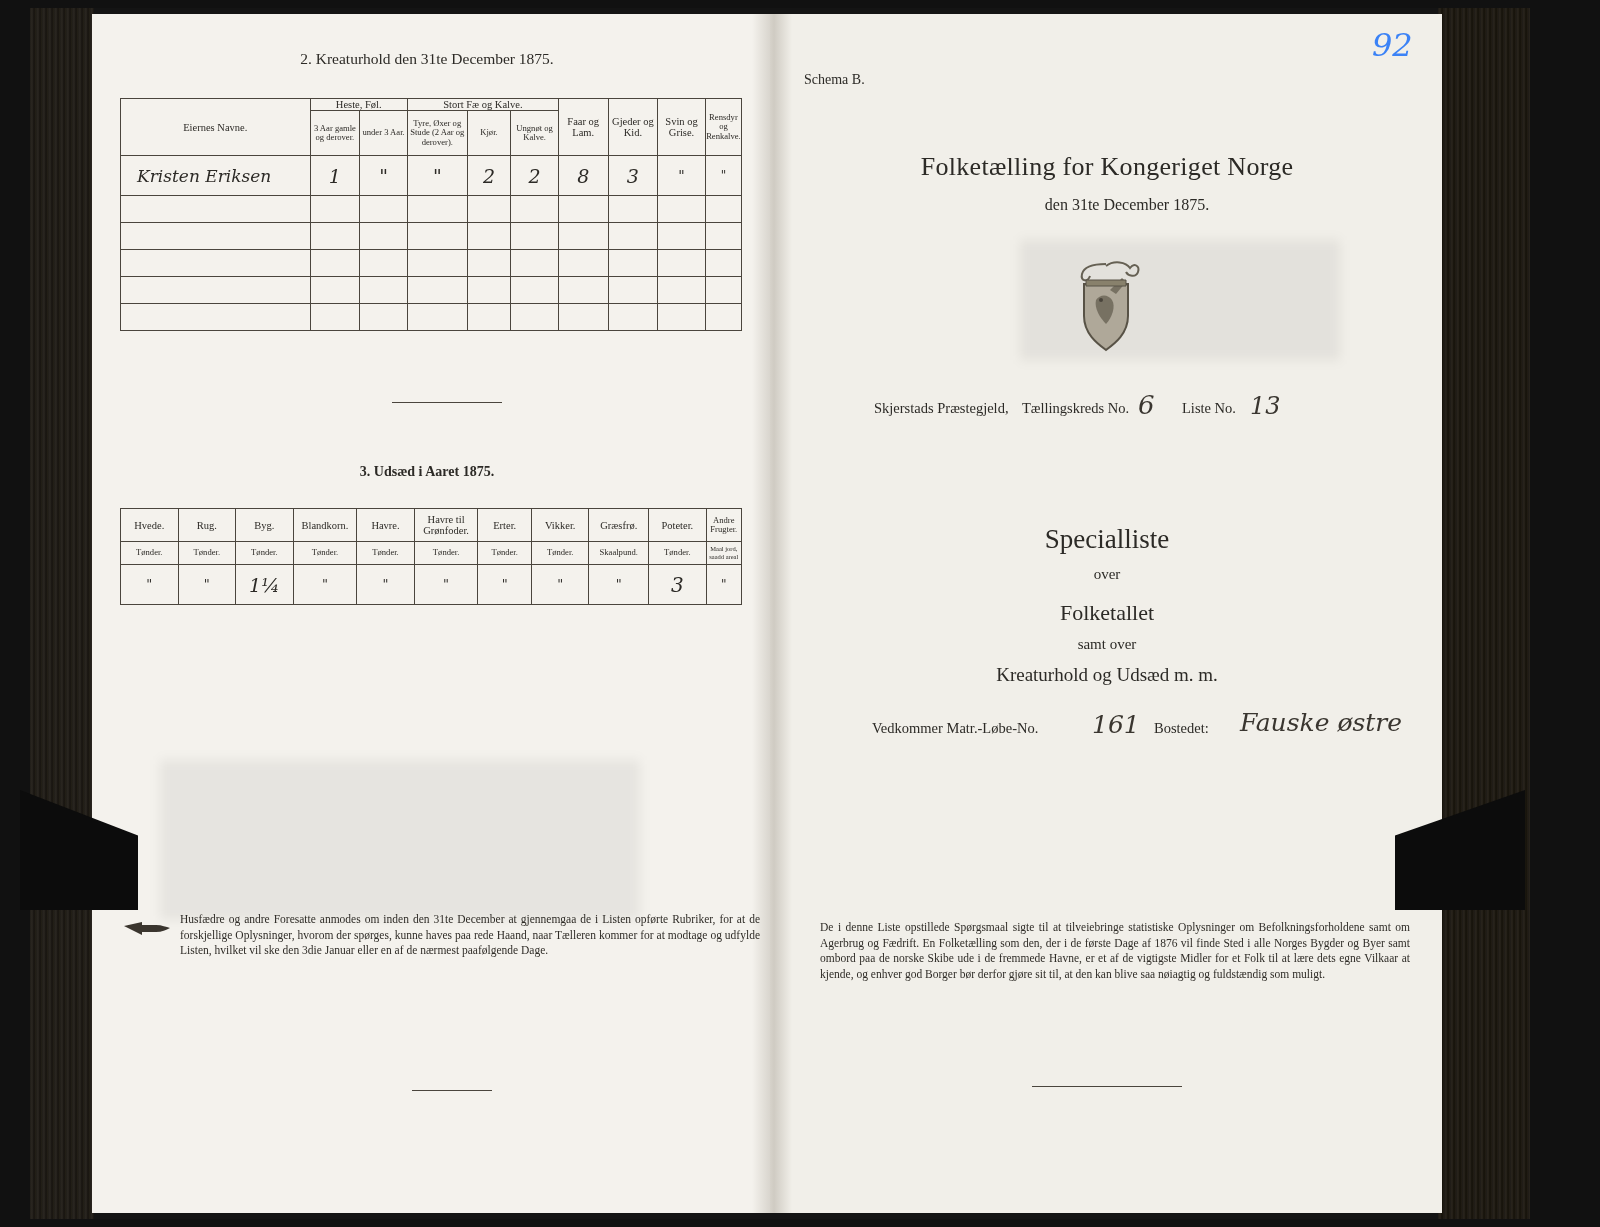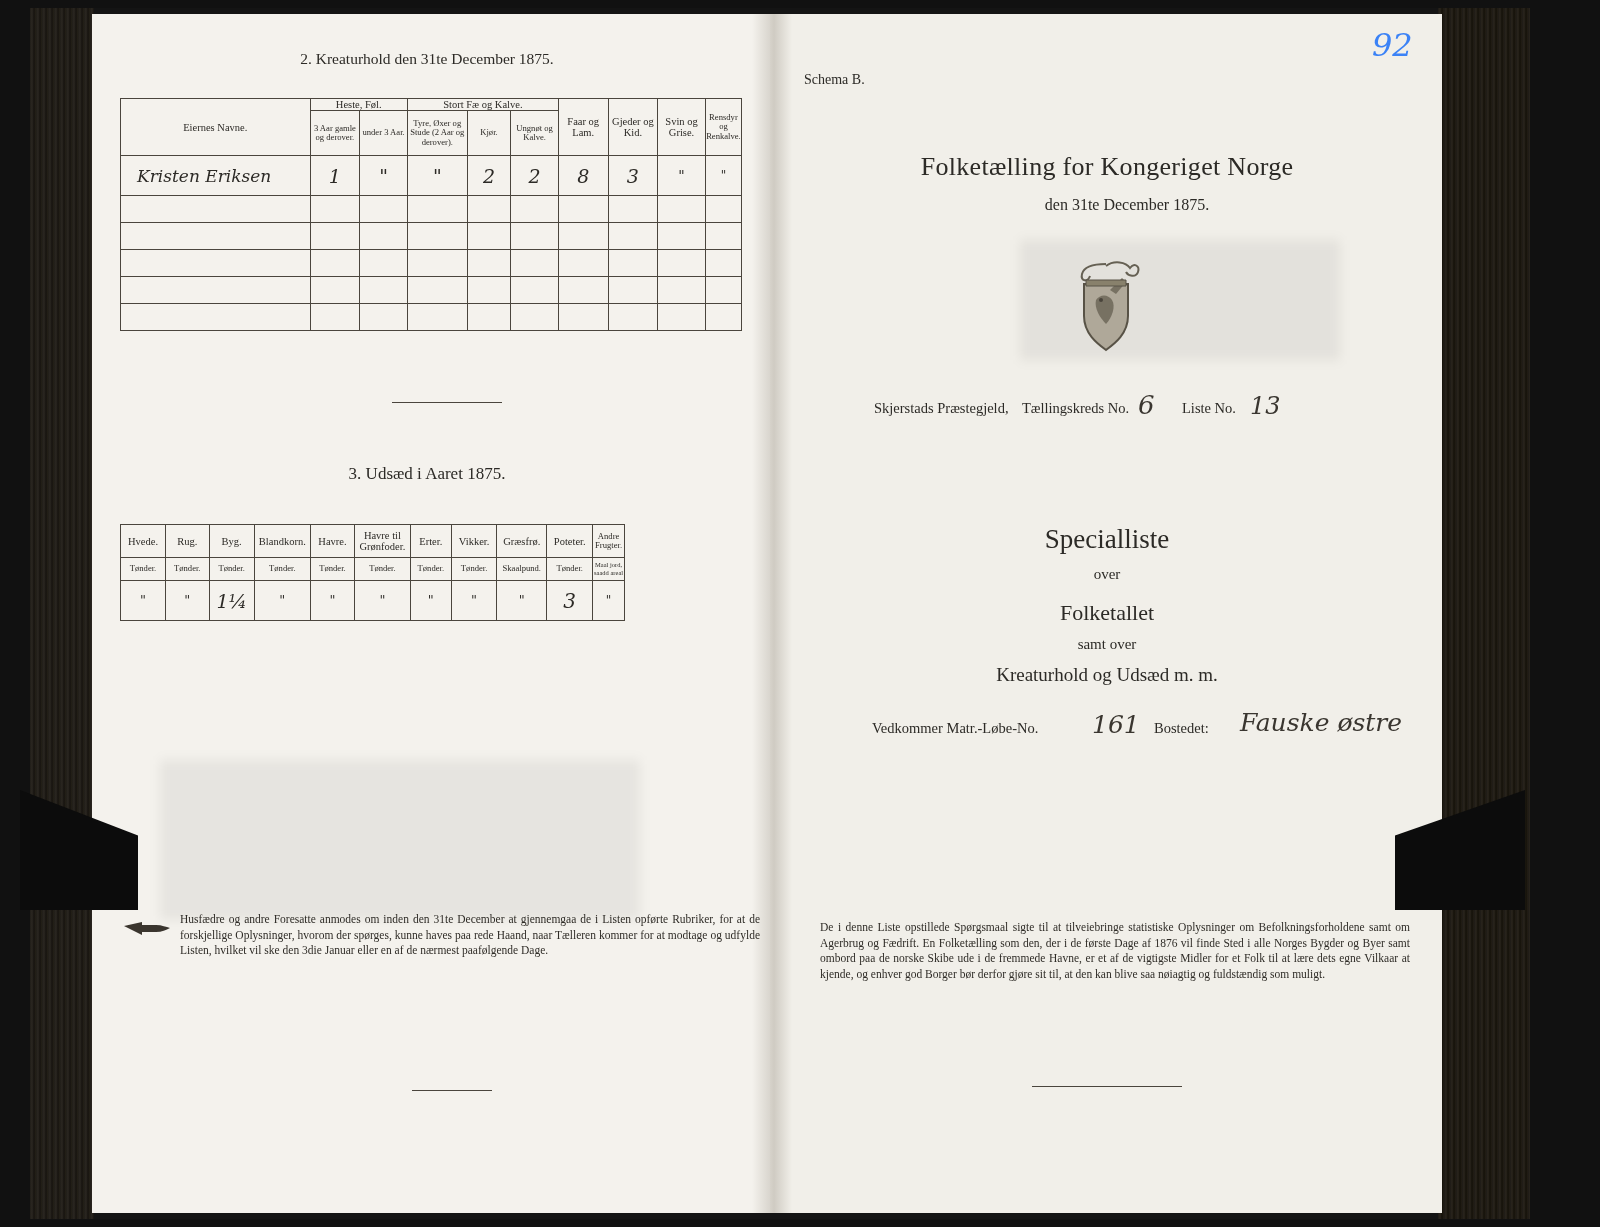--- a/index.html
+++ b/index.html
@@ -165,23 +165,23 @@
             <td></td>
             <td></td>
             <td></td>
             <td></td>
           </tr>
     </tbody>
       </table>
 
     <div class="dash" style="left:300px;top:388px;width:110px;"></div>
 
-    <div class="t ser ctr" style="left:20px;top:450px;width:630px;font-size:17px;">3.  Udsæd i Aaret 1875.</div>
-
-    <table class="tbl" style="left:28px;top:510px;width:505px;">
+    <div class="t ser ctr" style="left:20px;top:450px;width:630px;font-size:14px;font-weight:bold;">3.  Udsæd i Aaret 1875.</div>
+
+    <table class="tbl" style="left:28px;top:494px;width:622px;">
       <tbody>
           <tr>
         <td class="hdrcell" style="width:56px;height:32px;"><span>Hvede.</span></td>
         <td class="hdrcell" style="width:56px;"><span>Rug.</span></td>
         <td class="hdrcell" style="width:56px;"><span>Byg.</span></td>
         <td class="hdrcell" style="width:62px;"><span>Blandkorn.</span></td>
         <td class="hdrcell" style="width:56px;"><span>Havre.</span></td>
         <td class="hdrcell" style="width:62px;"><span>Havre til Grønfoder.</span></td>
         <td class="hdrcell" style="width:52px;"><span>Erter.</span></td>
         <td class="hdrcell" style="width:56px;"><span>Vikker.</span></td>

